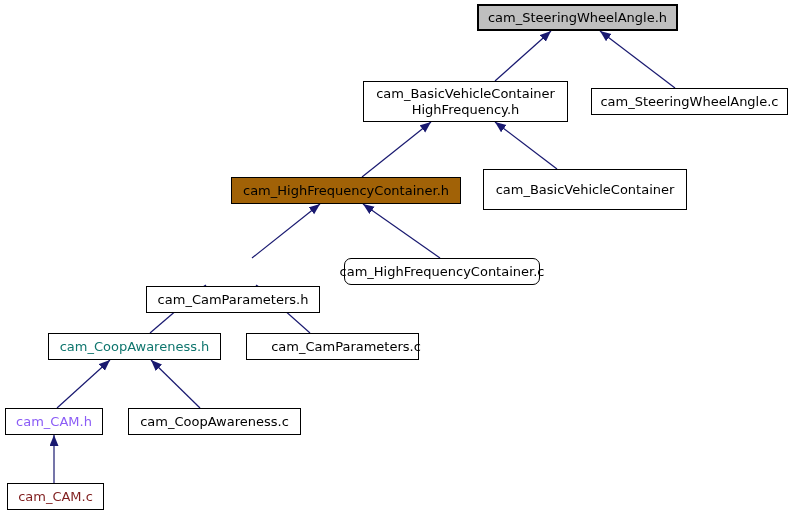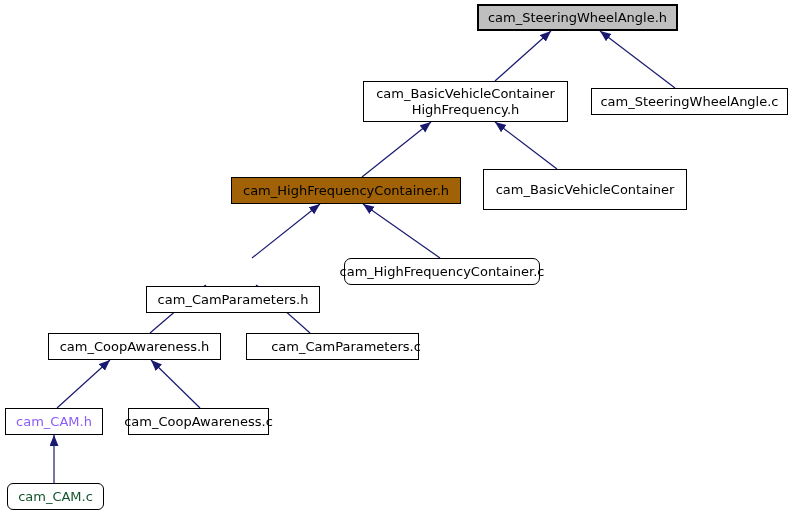--- a/index.html
+++ b/index.html
@@ -88,29 +88,29 @@
       </div>
       <div class="node" style="left: 483px; top: 169px; width: 204px; height: 41px; background: rgb(255, 255, 255); border-color: rgb(0, 0, 0); color: rgb(0, 0, 0);">
         <span class="line">cam_BasicVehicleContainer</span>
       </div>
       <div class="node" style="left: 146px; top: 258px; width: 174px; height: 27px; background: rgb(255, 255, 255); border-color: rgb(0, 0, 0); color: rgb(0, 0, 0); margin-top: 28px;">
         <span class="line">cam_CamParameters.h</span>
       </div>
       <div class="node" style="left: 344px; top: 258px; width: 196px; height: 27px; background: rgb(255, 255, 255); border-color: rgb(0, 0, 0); color: rgb(0, 0, 0); border-radius: 7px;">
         <span class="line">cam_HighFrequencyContainer.c</span>
       </div>
-      <div class="node" style="left: 48px; top: 333px; width: 173px; height: 27px; background: rgb(255, 255, 255); border-color: rgb(0, 0, 0); color: #000000;">
+      <div class="node" style="left: 48px; top: 333px; width: 173px; height: 27px; background: rgb(255, 255, 255); border-color: rgb(0, 0, 0); color: #0f766e;">
         <span class="line">cam_CoopAwareness.h</span>
       </div>
       <div class="node" style="left: 246px; top: 333px; width: 173px; height: 27px; background: rgb(255, 255, 255); border-color: rgb(0, 0, 0); color: rgb(0, 0, 0); padding-left: 27px;">
         <span class="line">cam_CamParameters.c</span>
       </div>
       <div class="node" style="left: 5px; top: 408px; width: 98px; height: 27px; background: rgb(255, 255, 255); border-color: rgb(0, 0, 0); color: #8b5cf6;">
         <span class="line">cam_CAM.h</span>
       </div>
-      <div class="node" style="left: 128px; top: 408px; width: 141px; height: 27px; background: rgb(255, 255, 255); border-color: rgb(0, 0, 0); color: rgb(0, 0, 0);">
+      <div class="node" style="left: 128px; top: 408px; width: 173px; height: 27px; background: rgb(255, 255, 255); border-color: rgb(0, 0, 0); color: rgb(0, 0, 0);">
         <span class="line">cam_CoopAwareness.c</span>
       </div>
-      <div class="node" style="left: 7px; top: 483px; width: 97px; height: 27px; background: rgb(255, 255, 255); border-color: rgb(0, 0, 0); color: #14532d; border-radius: 6px;">
+      <div class="node" style="left: 7px; top: 483px; width: 97px; height: 27px; background: rgb(255, 255, 255); border-color: rgb(0, 0, 0); color: #7f1d1d;">
         <span class="line">cam_CAM.c</span>
       </div>
     </div>
 </div>
 
 </body></html>

